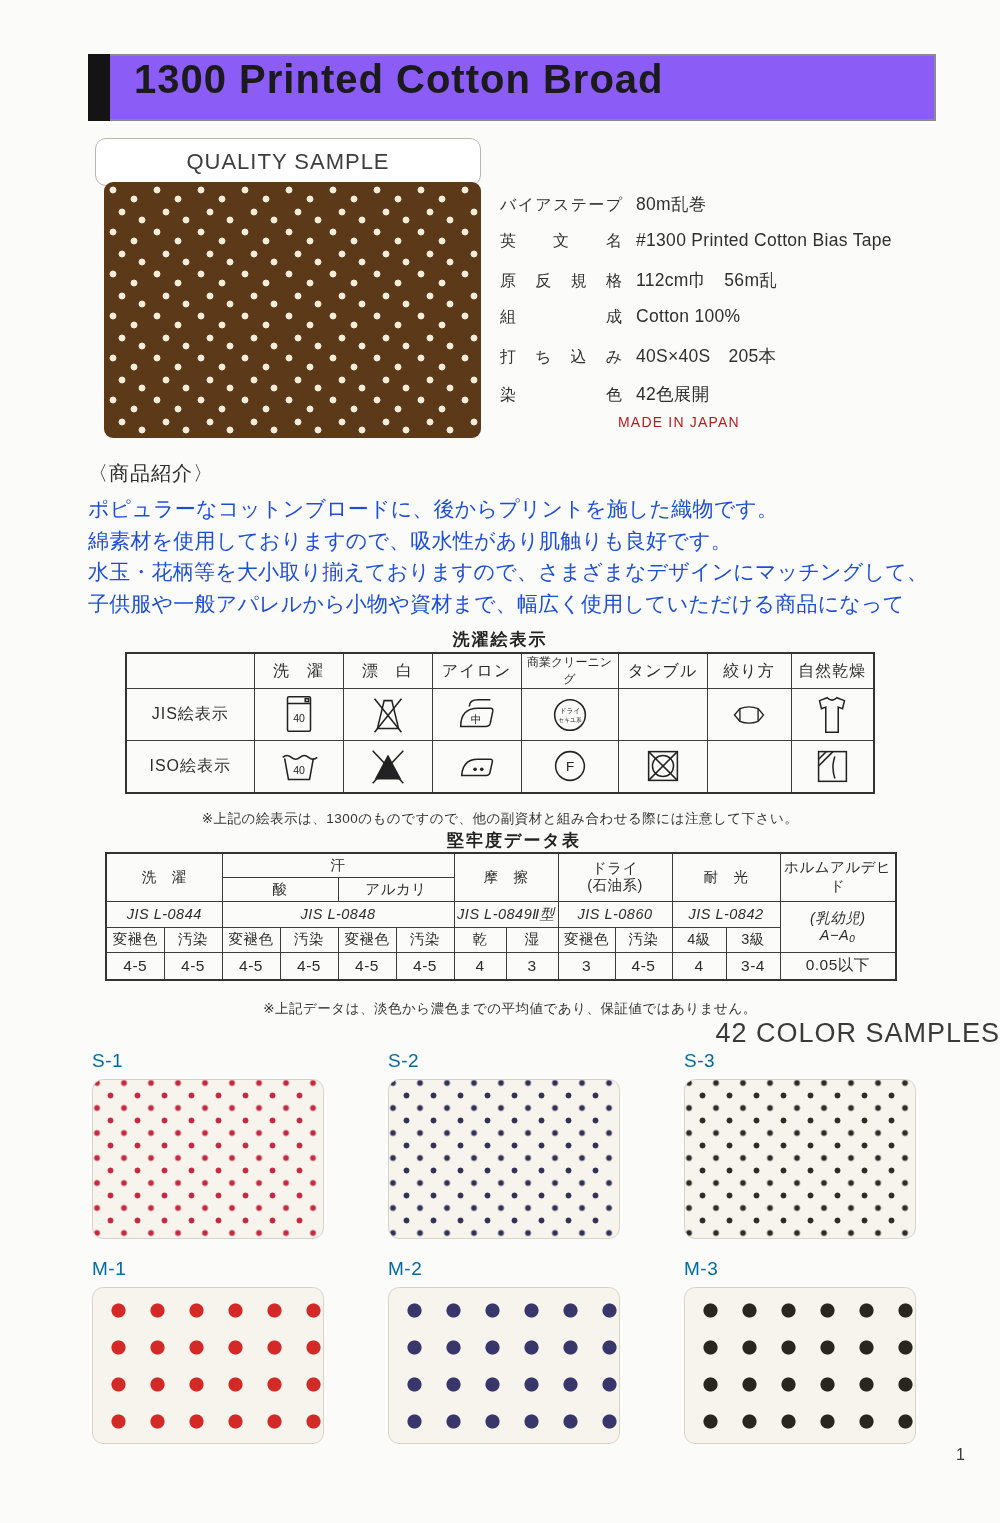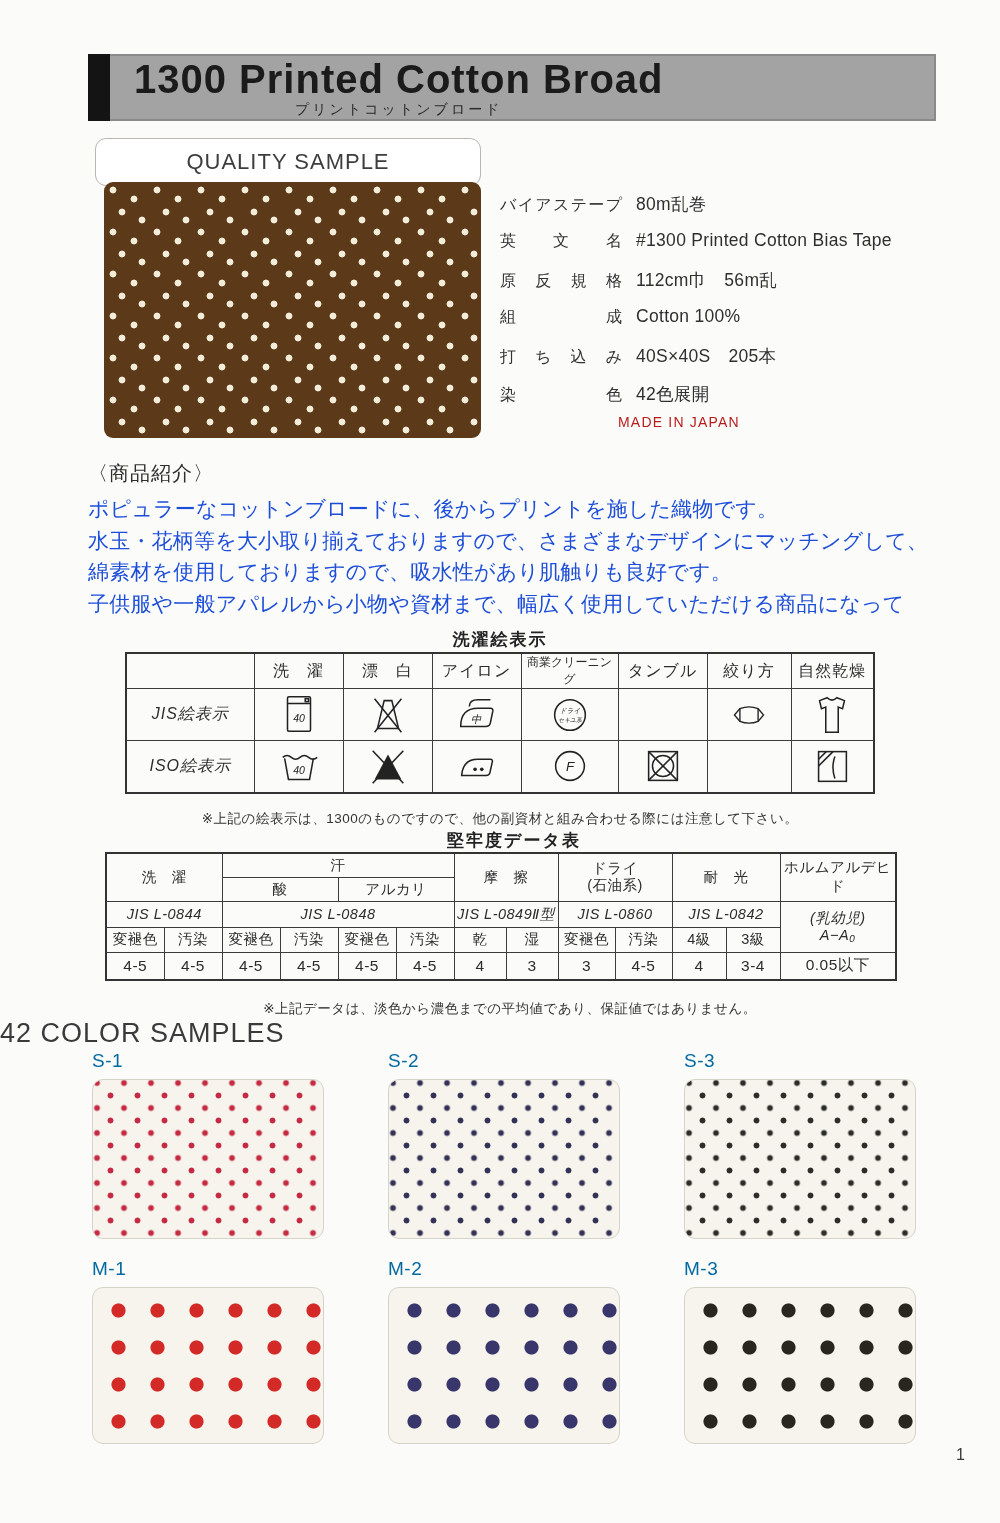--- a/index.html
+++ b/index.html
@@ -1,21 +1,21 @@
 <!DOCTYPE html>
 <html><head>
 <meta charset="utf-8">
 <style>
   * { margin:0; padding:0; box-sizing:border-box; }
   html,body { background:#ffffff; }
   body { font-family:"Liberation Sans","DejaVu Sans",sans-serif; color:#2b2b2b; }
   .page { position:relative; width:1000px; height:1523px; background:#fbfbf9; margin:0 auto; overflow:hidden; }
 
   
-  .header-box { position:absolute; left:88px; top:54px; width:848px; height:67px; background:#a3a3a3; border:2px solid #8a8a8a; }
+  .header-box { position:absolute; left:88px; top:54px; width:848px; height:67px; background:#8b5cf6; border:2px solid #8a8a8a; }
   .header-bar { position:absolute; left:-2px; top:-2px; width:22px; height:67px; background:#141414; }
   .title-wrap { position:absolute; left:44px; top:1px; text-align:center; }
   .page-title { font-size:40px; font-weight:600; letter-spacing:1px; color:#1b1b1b; line-height:44px; white-space:nowrap; }
   .page-subtitle { font-size:14px; letter-spacing:3px; color:#2a2a2a; line-height:17px; }
 
   
   .quality-tag { position:absolute; left:95px; top:138px; width:386px; height:48px; background:#fff;
     border:1px solid #b9b7b0; border-radius:11px; display:flex; align-items:center; justify-content:center;
     font-size:22px; letter-spacing:1px; color:#3d3d3d; }
   .fabric-sample { position:absolute; left:104px; top:182px; width:377px; height:256px; border-radius:9px;
@@ -45,39 +45,39 @@
   td { border:1px solid #3c3c3c; text-align:center; vertical-align:middle; padding:0; color:#2c2c2c; }
   .footnote { position:absolute; left:0; width:100%; text-align:center; font-size:13.5px; color:#333; letter-spacing:0.5px; }
 
   
   .care-table-wrap { position:absolute; left:125px; top:652px; }
   .care-table { width:748px; border:2px solid #333; }
   .care-table td { font-size:16px; }
   .care-table .hdr { height:27px; letter-spacing:1px; }
   .care-table .hdr-small { font-size:12px; letter-spacing:0; }
   .care-table .rowlabel { font-size:16px; letter-spacing:1px; }
-  .care-row-jis td, .care-row-iso td { height:52px;font-style:italic; }
+  .care-row-jis td, .care-row-iso td { height:52px; }
   .care-row-note td { height:26px; font-size:15px; }
   .care-icon { width:44px; height:46px; stroke:#222; fill:none; stroke-width:1.6; vertical-align:middle; }
   .care-icon-wide { width:40px; height:24px; stroke:#222; fill:none; stroke-width:1.5; vertical-align:middle; }
   .care-icon text, .care-icon-wide text { fill:#222; stroke:none; text-anchor:middle; font-family:"Liberation Sans","DejaVu Sans",sans-serif; }
 
   
   .fast-table-wrap { position:absolute; left:105px; top:852px; }
   .fast-table { width:790px; border:2px solid #333; }
   .fast-table td { font-size:14.5px; letter-spacing:0.5px; }
   .fast-r1 td { height:24px; }
   .fast-r2 td { height:24px; }
   .fast-r3 td { height:26px;font-style:italic; }
   .fast-r4 td { height:25px; }
   .fast-r5 td { height:28px; font-size:15.5px; }
   .two-line { line-height:17px; }
 
   
-  .samples-title { position:absolute; left:0; top:1018px; width:100%; text-align:left; font-size:27px; color:#3a3a3a; letter-spacing:1px; }
+  .samples-title { position:absolute; left:0; top:1018px; width:100%; text-align:right; font-size:27px; color:#3a3a3a; letter-spacing:1px; }
   .swatch-cell { position:absolute; width:240px; }
   .swatch-label { display:block; font-size:19px; color:#0369a1; letter-spacing:0.5px; margin-bottom:7px; }
   .swatch { width:232px; border-radius:11px; border:1px solid #d6d3c9; background-color:var(--fabric); }
   .sw-s { height:160px;
     background-image:
       radial-gradient(circle, var(--dot) 2.6px, transparent 3.3px),
       radial-gradient(circle, var(--dot) 2.6px, transparent 3.3px);
     background-size:27px 25px;
     background-position:4px 3px, 17.5px 15.5px; }
   .sw-m { height:157px;
@@ -89,21 +89,20 @@
 </style>
 </head>
 <body>
 
 <div class="page">
 
   <div class="header-box">
     <div class="header-bar"></div>
     <div class="title-wrap">
       <div class="page-title">1300 Printed Cotton Broad</div>
-      <div class="page-subtitle">プリントコットンブロード</div>
     </div>
   </div>
 
   <div class="quality-tag">QUALITY SAMPLE</div>
   <div class="fabric-sample" style="--fabric: #5c3a19; --dot: #f3ecd9;"></div>
 
   <div class="specs">
     <div class="spec-row">
         <span class="spec-label">バイアステープ</span>
         <span class="spec-value">80m乱巻</span>
@@ -127,22 +126,22 @@
     <div class="spec-row">
         <span class="spec-label">染色</span>
         <span class="spec-value">42色展開</span>
       </div>
   </div>
   <div class="origin">MADE IN JAPAN</div>
 
   <div class="intro">
     <div class="intro-heading">〈商品紹介〉</div>
     <div class="intro-line">ポピュラーなコットンブロードに、後からプリントを施した織物です。</div>
+    <div class="intro-line">綿素材を使用しておりますので、吸水性があり肌触りも良好です。</div>
     <div class="intro-line">水玉・花柄等を大小取り揃えておりますので、さまざまなデザインにマッチングして、</div>
-    <div class="intro-line">綿素材を使用しておりますので、吸水性があり肌触りも良好です。</div>
     <div class="intro-line">子供服や一般アパレルから小物や資材まで、幅広く使用していただける商品になって</div>
   </div>
 
   <div class="tbl-title" style="top:628px;">洗濯絵表示</div>
   <div class="care-table-wrap">
     <table class="care-table">
       <colgroup>
         <col style="width:128px">
           <col style="width:89px">
           <col style="width:89px">

